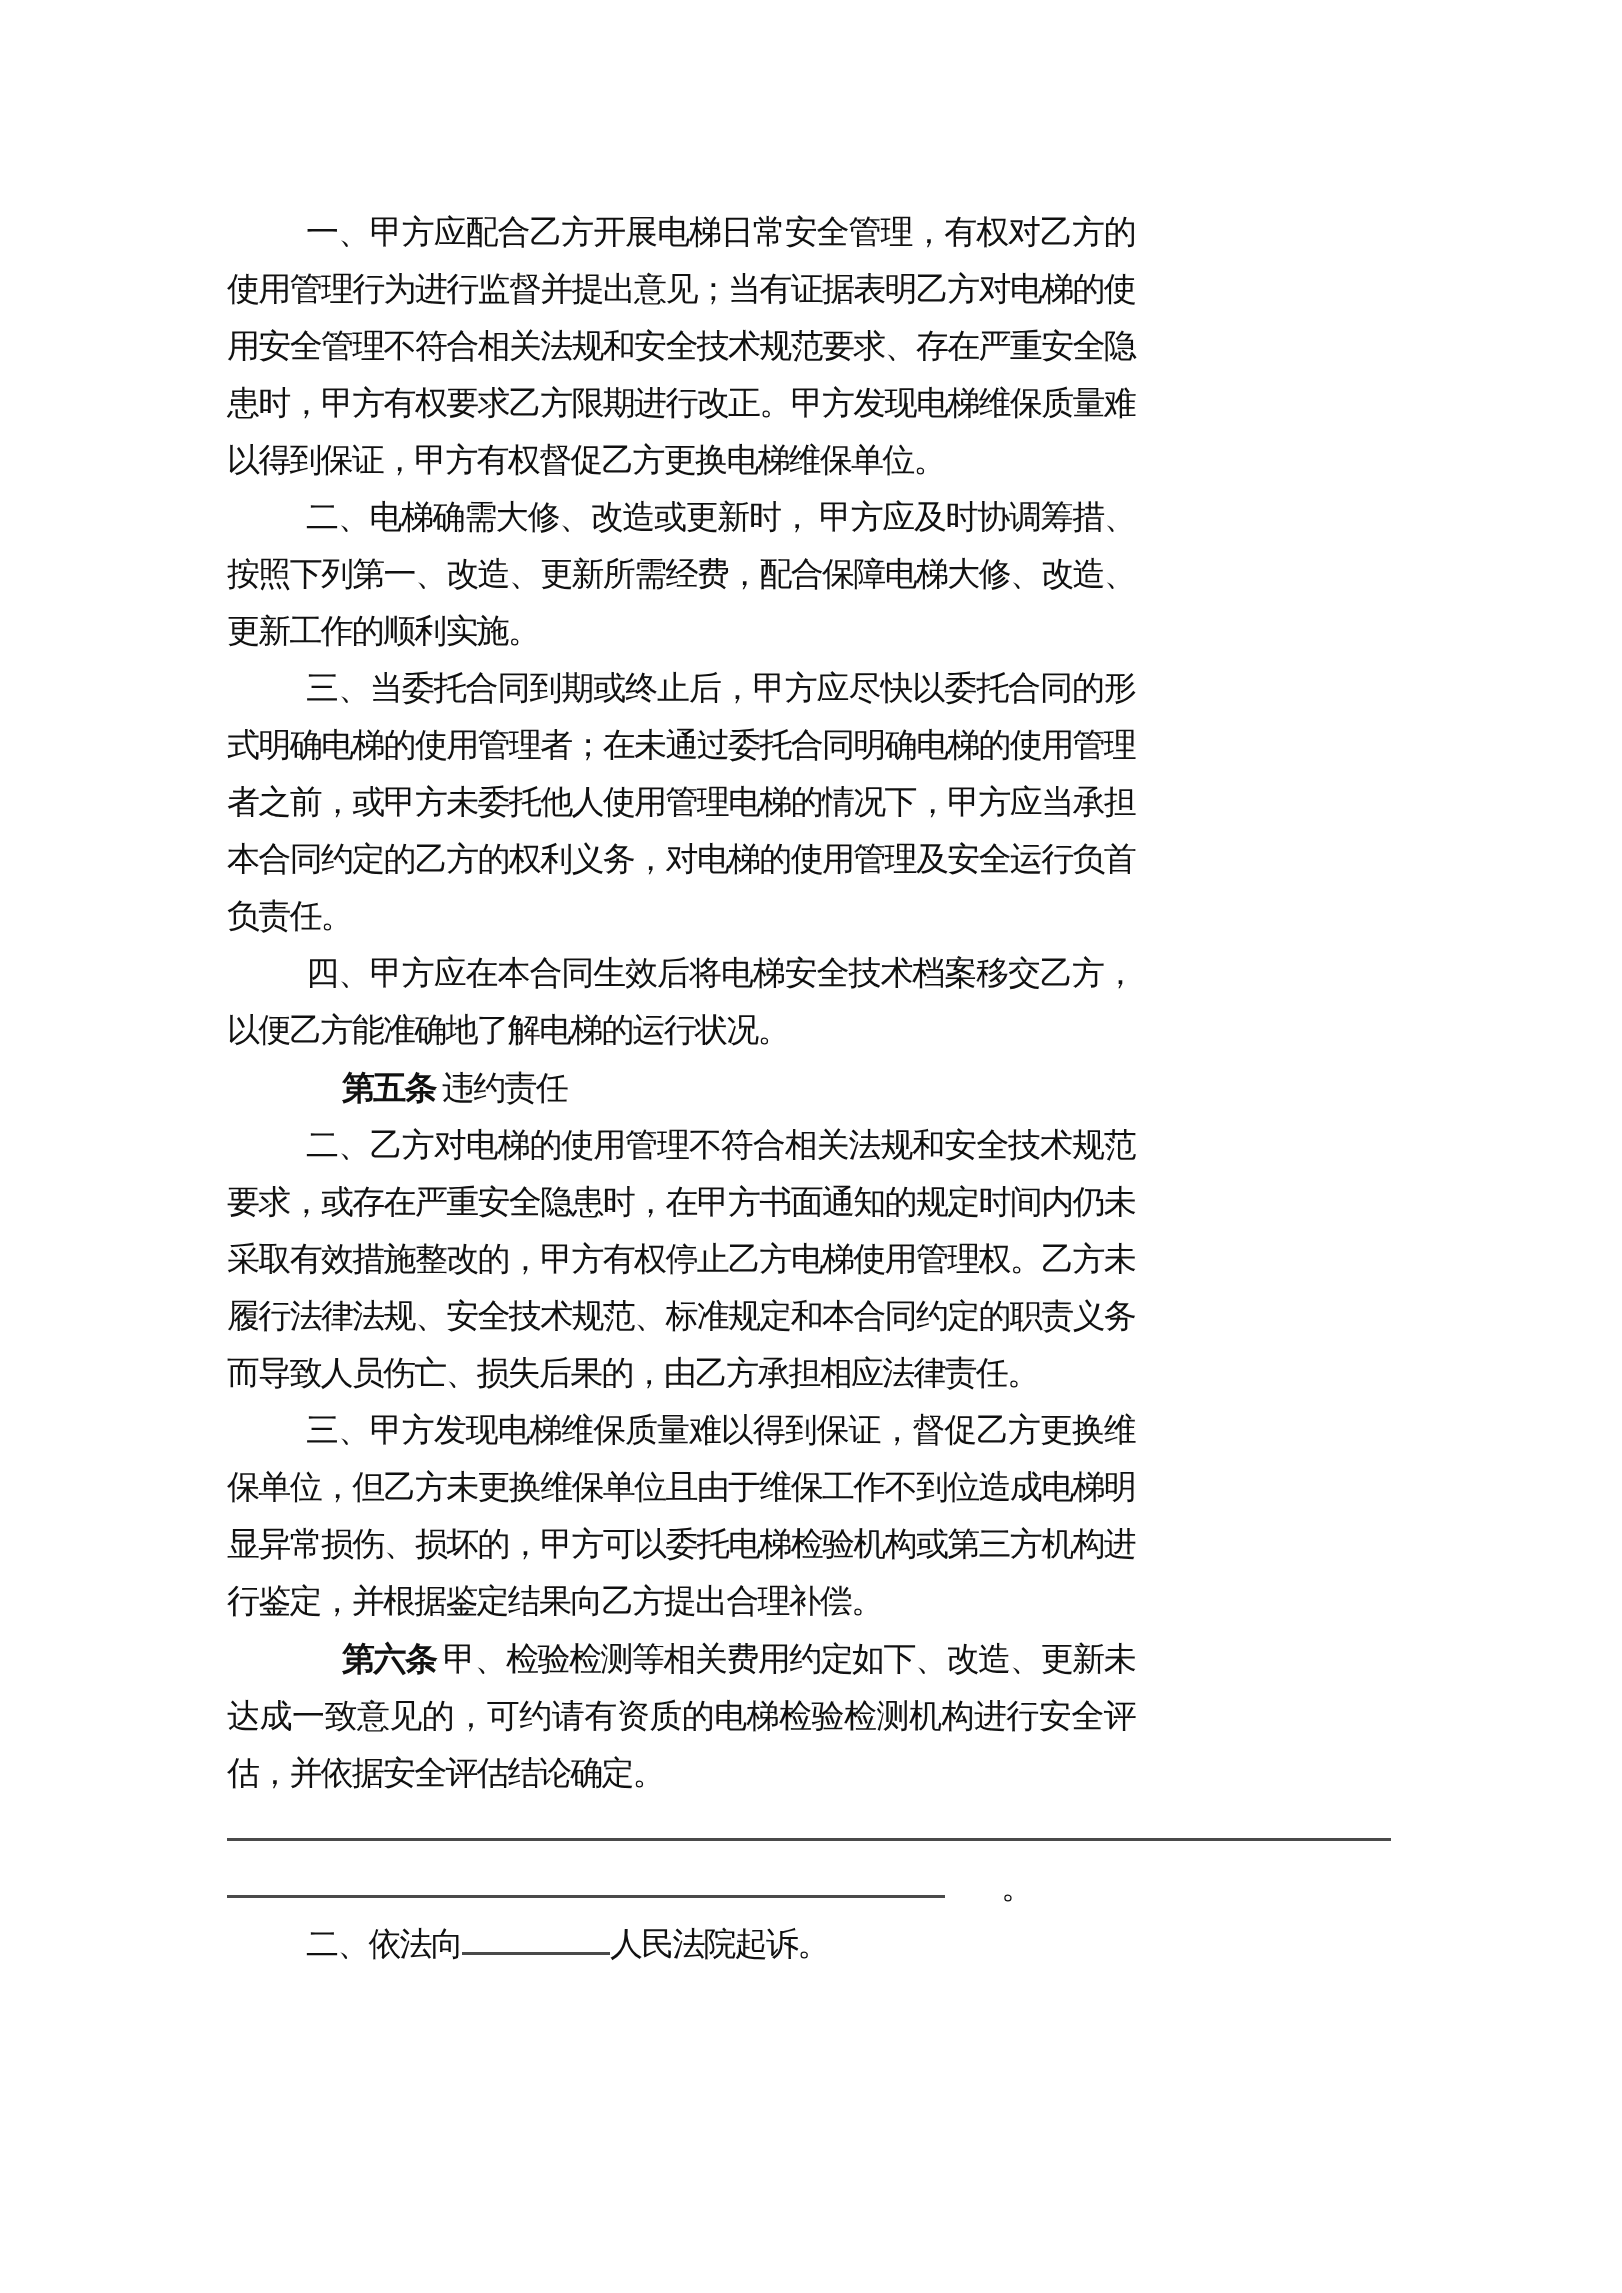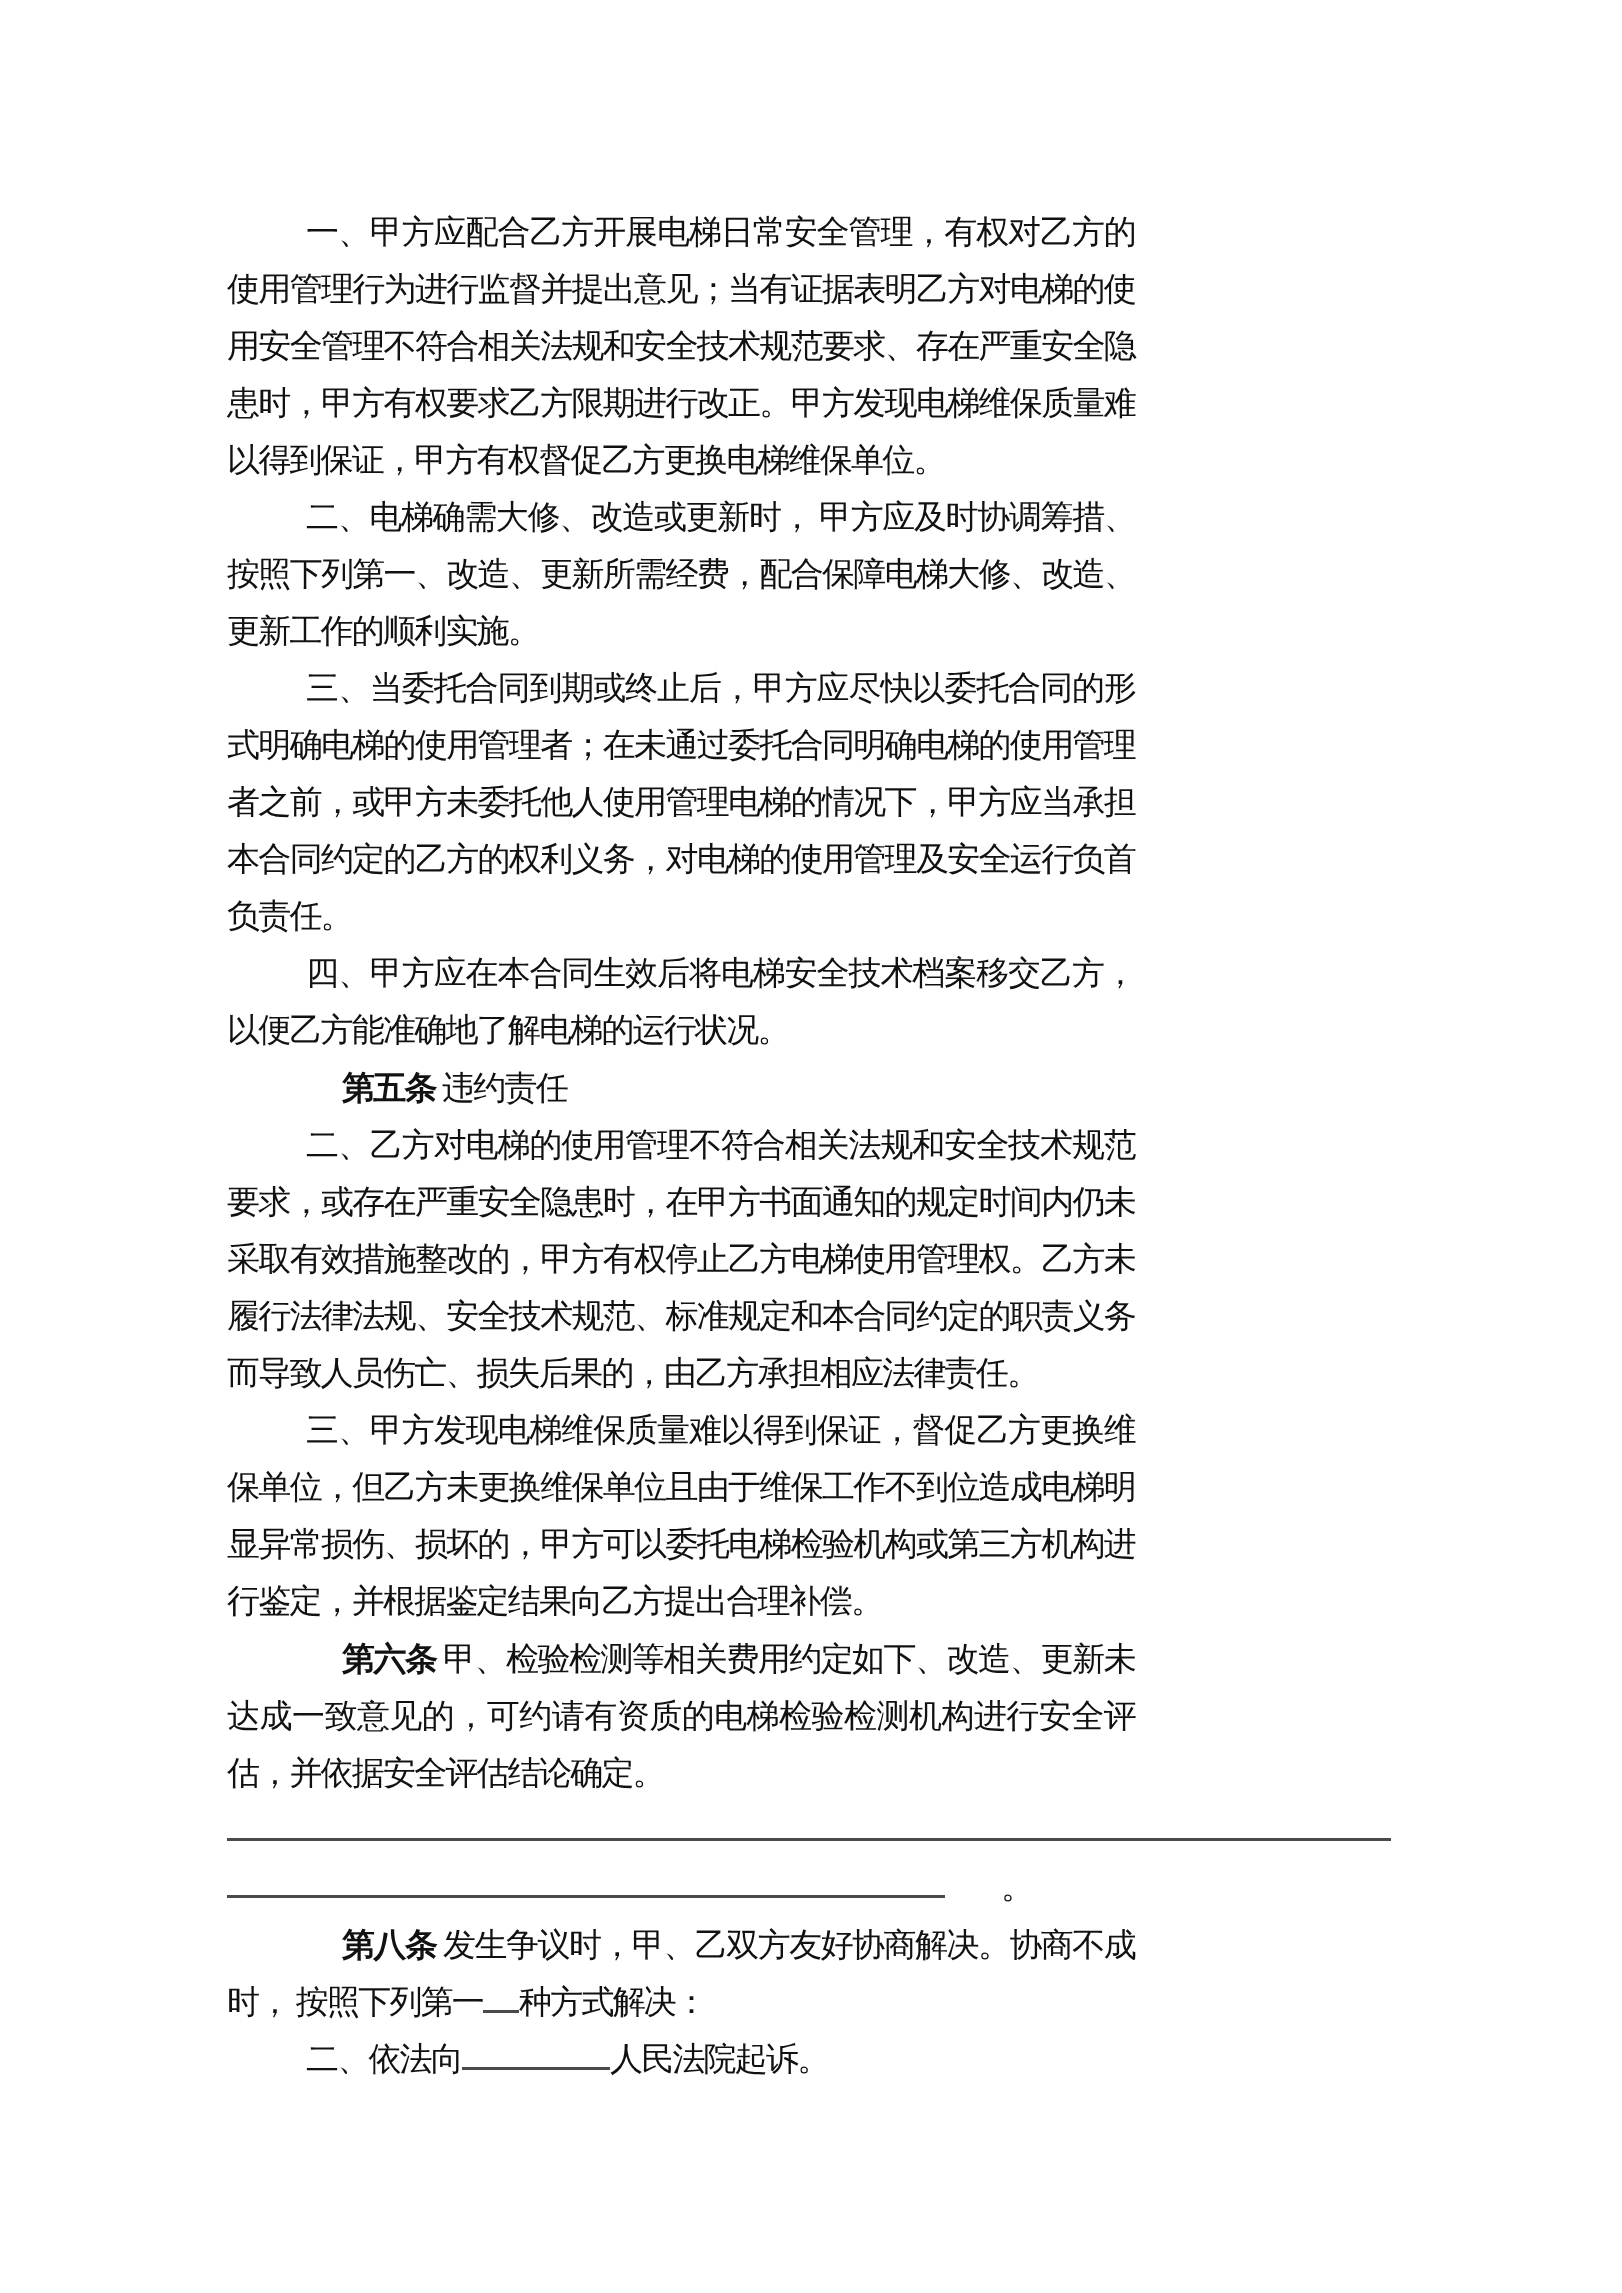--- a/index.html
+++ b/index.html
@@ -61,17 +61,16 @@
       <p class="para"><span>一、甲方应配合乙方开展电梯日常安全管理，有权对乙方的使用管理行为进行监督并提出意见；当有证据表明乙方对电梯的使用安全管理不符合相关法规和安全技术规范要求、存在严重安全隐患时，甲方有权要求乙方限期进行改正。甲方发现电梯维保质量难以得到保证，甲方有权督促乙方更换电梯维保单位。</span></p>
       <p class="para"><span>二、电梯确需大修、改造或更新时， 甲方应及时协调筹措、按照下列第一、改造、更新所需经费，配合保障电梯大修、改造、更新工作的顺利实施。</span></p>
       <p class="para"><span>三、当委托合同到期或终止后，甲方应尽快以委托合同的形式明确电梯的使用管理者；在未通过委托合同明确电梯的使用管理者之前，或甲方未委托他人使用管理电梯的情况下，甲方应当承担本合同约定的乙方的权利义务，对电梯的使用管理及安全运行负首负责任。</span></p>
       <p class="para"><span>四、甲方应在本合同生效后将电梯安全技术档案移交乙方，以便乙方能准确地了解电梯的运行状况。</span></p>
       <p class="para"><span class="hd">第五条</span><span> 违约责任</span></p>
       <p class="para"><span>二、乙方对电梯的使用管理不符合相关法规和安全技术规范要求，或存在严重安全隐患时，在甲方书面通知的规定时间内仍未采取有效措施整改的，甲方有权停止乙方电梯使用管理权。乙方未履行法律法规、安全技术规范、标准规定和本合同约定的职责义务而导致人员伤亡、损失后果的，由乙方承担相应法律责任。</span></p>
       <p class="para"><span>三、甲方发现电梯维保质量难以得到保证，督促乙方更换维保单位，但乙方未更换维保单位且由于维保工作不到位造成电梯明显异常损伤、损坏的，甲方可以委托电梯检验机构或第三方机构进行鉴定，并根据鉴定结果向乙方提出合理补偿。</span></p>
       <p class="para"><span class="hd">第六条</span><span> 甲、检验检测等相关费用约定如下、改造、更新未达成一致意见的，可约请有资质的电梯检验检测机构进行安全评估，并依据安全评估结论确定。</span></p>
       <p class="para blank-row"><span class="blank" style="width: 1164px; background: rgb(74, 74, 74);"></span></p>
       <p class="para blank-row"><span class="blank" style="width: 718px; background: rgb(74, 74, 74);"></span><span class="suffix">。</span></p>
-      <p class="para"><span class="hd">第八条</span><span> 发生争议时，甲、乙双方友好协商解决。协商不成时， 按照下列第一</span><span class="blank" style="width: 36px; background: rgb(74, 74, 74);"></span><span>种方式解决：</span></p>
       <p class="para"><span>二、依法向</span><span class="blank" style="width: 148px; background: rgb(74, 74, 74);"></span><span>人民法院起诉。</span></p>
     </div>
 </div>
 
 
 </body></html>

